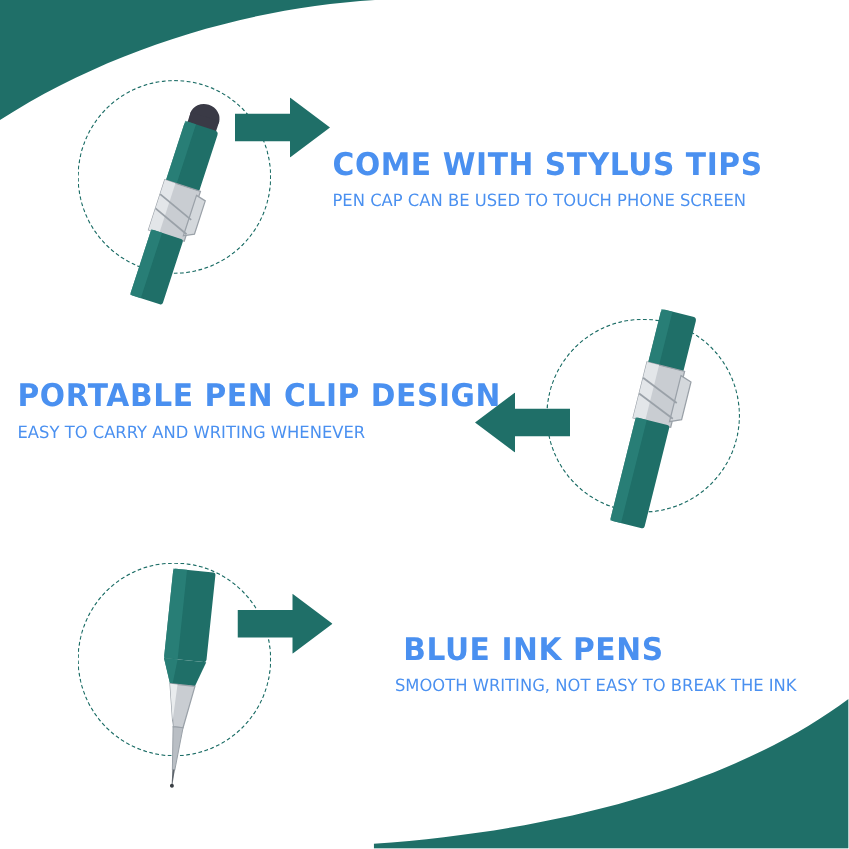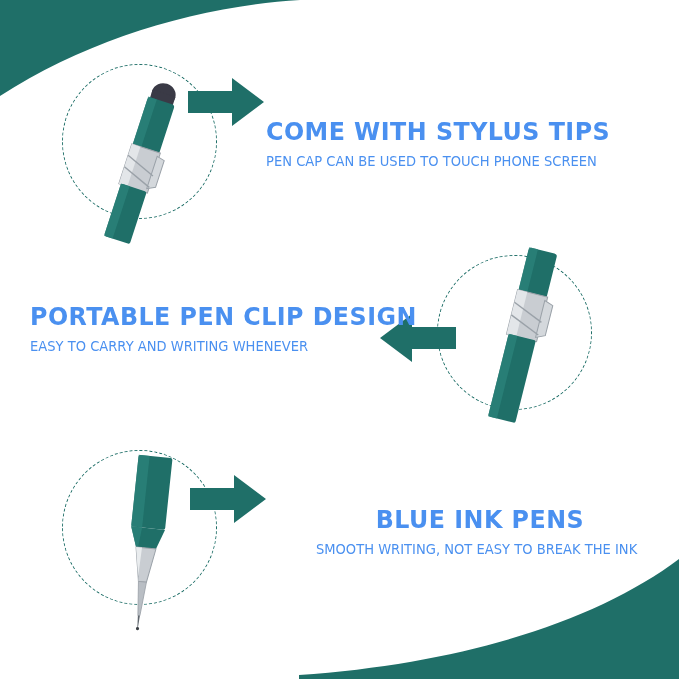--- a/index.html
+++ b/index.html
@@ -150,21 +150,21 @@
 
         <rect x="57" y="95" width="28" height="85" rx="2" fill="#1f6f68"></rect>
         <rect x="57" y="95" width="9" height="85" fill="#2a8279" opacity="0.8"></rect>
       </g>
     </svg>
 
     <svg class="arrow" style="left:380px; top:84px;" width="76" height="48" viewBox="0 0 76 48">
       <path d="M76,13 L32,13 L32,0 L0,24 L32,48 L32,35 L76,35 Z" fill="#1f6f68"></path>
     </svg>
 
-    <div class="text-block" style="left:14px; top:72px;margin-left:16px;">
+    <div class="text-block" style="left:14px; top:72px;">
       <div class="headline">PORTABLE PEN CLIP DESIGN</div>
       <div class="subline">EASY TO CARRY AND WRITING WHENEVER</div>
     </div>
   </div>
 
   <div class="feature" style="left:0;top:430px;width:679px;height:230px;">
 
     <div class="dashed-circle" style="left:62px; top:20px; width:155px; height:155px;"></div>
 
     <svg class="pen-art" style="left:86px; top:18px;" width="120" height="200" viewBox="0 0 120 200">
@@ -183,19 +183,19 @@
 
         <path d="M59,168 L61,168 L60.3,180 L59.7,180 Z" fill="#5f666d"></path>
         <circle cx="60" cy="181" r="1.6" fill="#3a3f44"></circle>
       </g>
     </svg>
 
     <svg class="arrow" style="left:190px; top:45px;" width="76" height="48" viewBox="0 0 76 48">
       <path d="M0,13 L44,13 L44,0 L76,24 L44,48 L44,35 L0,35 Z" fill="#1f6f68"></path>
     </svg>
 
-    <div class="text-block" style="right:42px; top:75px; text-align:center;">
+    <div class="text-block" style="right:42px; top:75px; text-align:left;">
       <div class="headline right-align">BLUE INK PENS</div>
       <div class="subline right-align">SMOOTH WRITING, NOT EASY TO BREAK THE INK</div>
     </div>
   </div>
 
 </div>
 
 </body></html>

